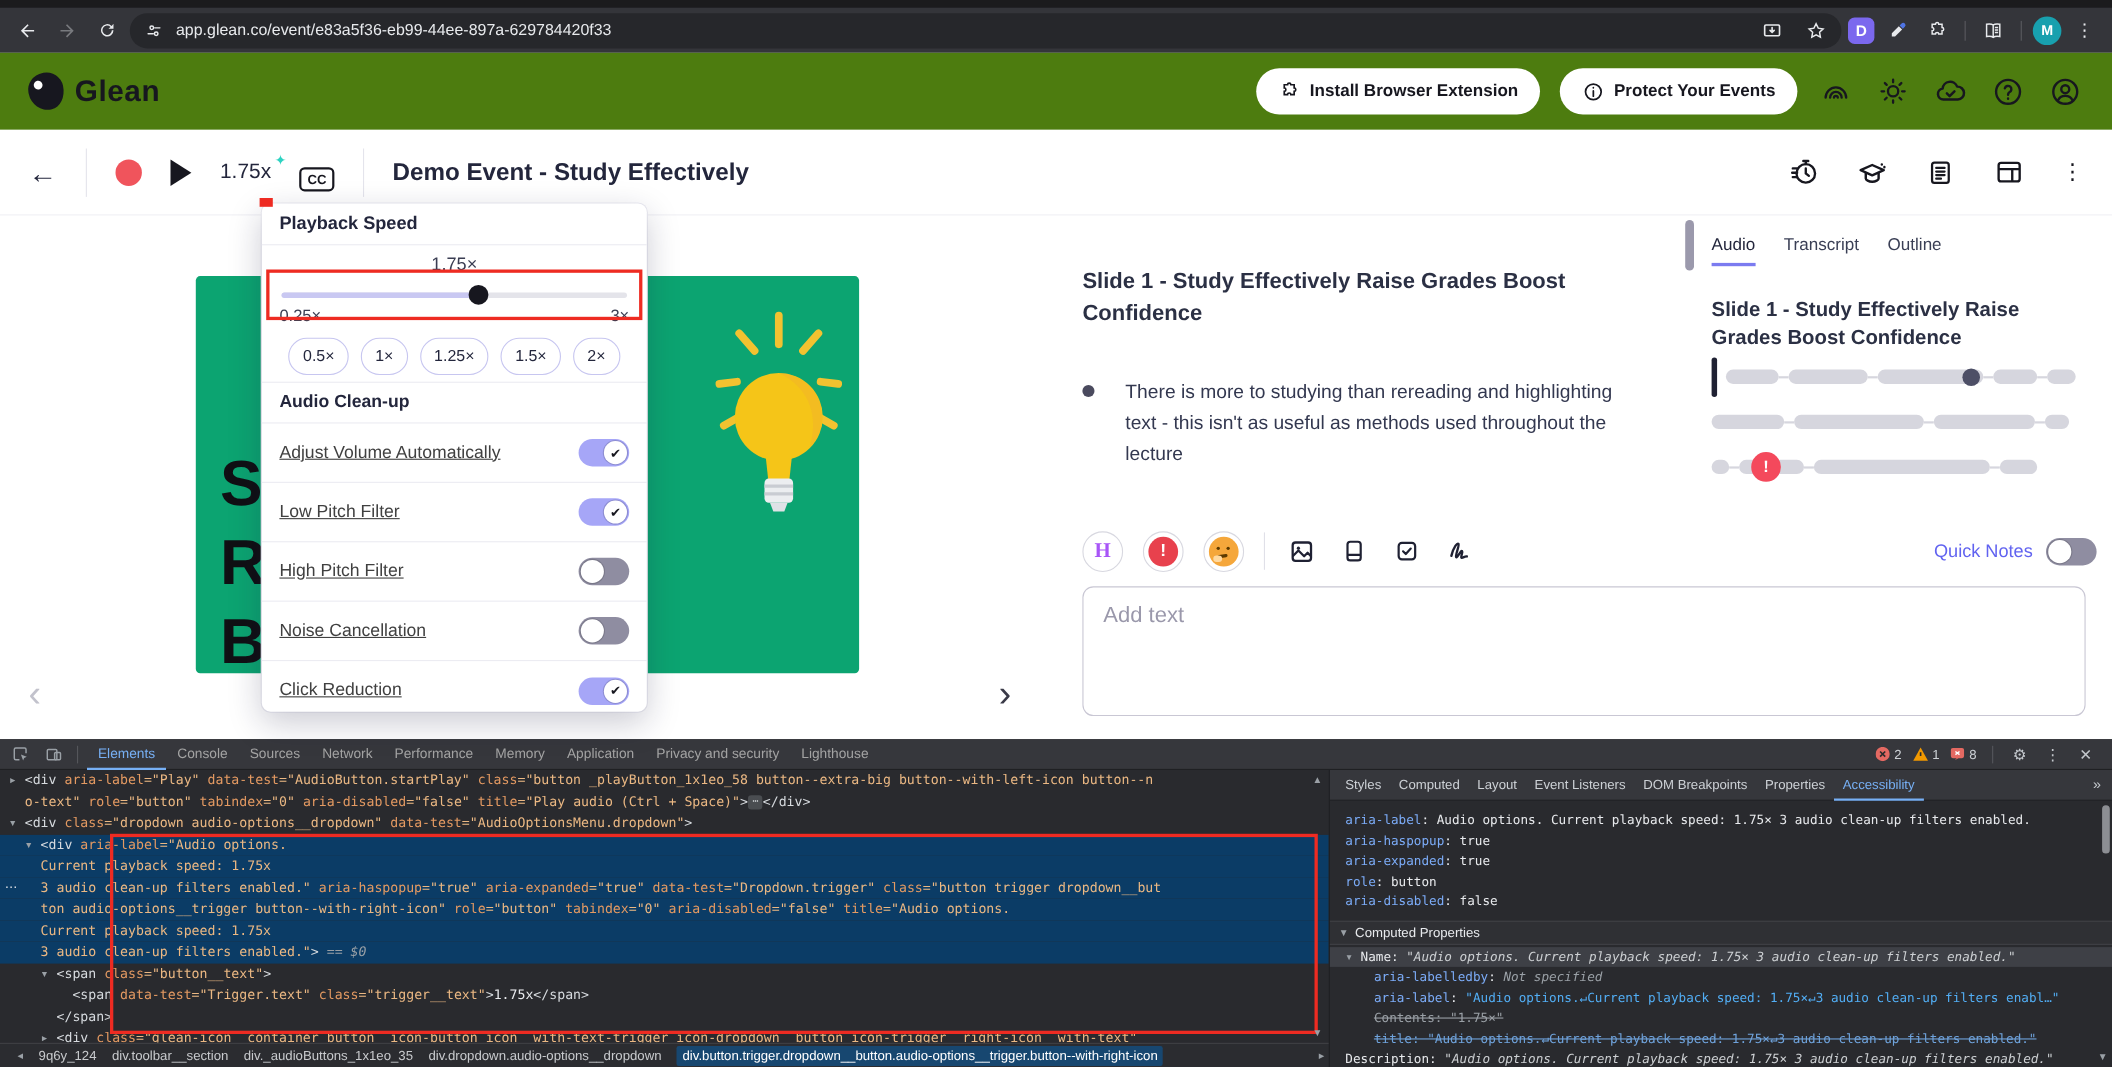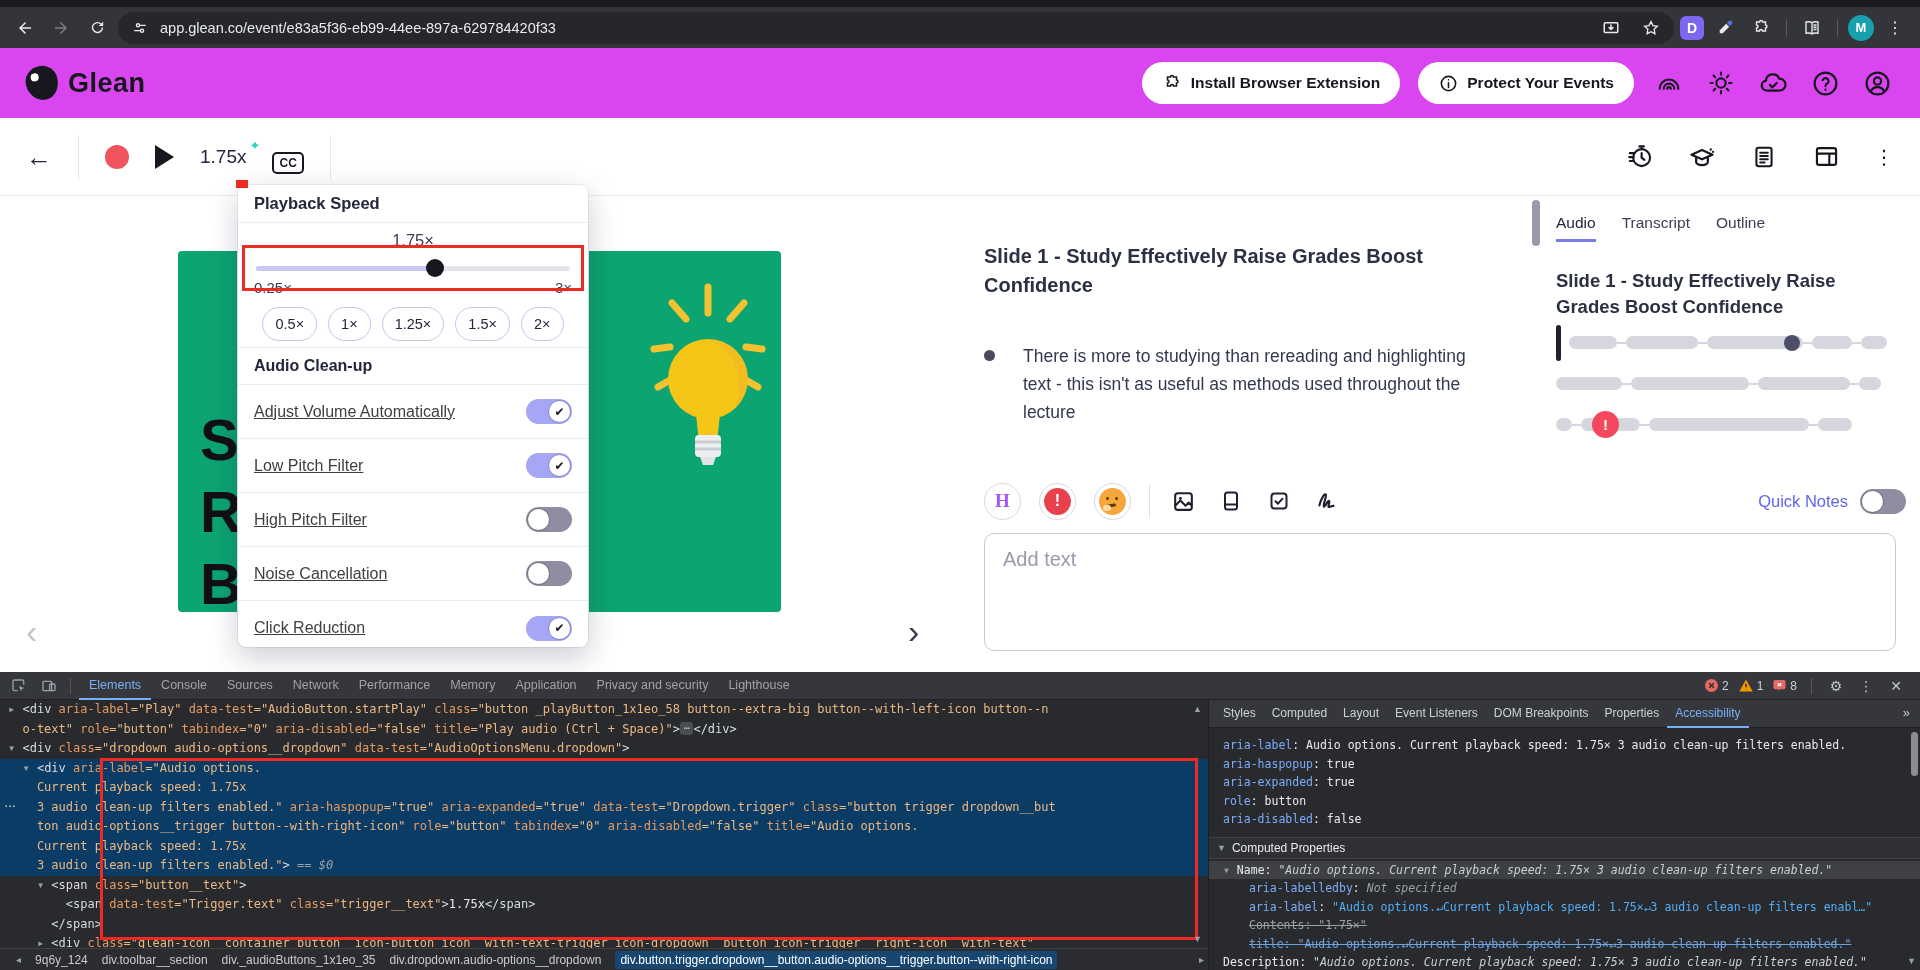--- a/index.html
+++ b/index.html
@@ -15,21 +15,21 @@
   .cicon svg { display:block; }
   .dim { opacity:.38; }
   .omnibox { flex:1 1 auto; height:32px; background:#26272b; border-radius:16px; display:flex; align-items:center; padding:0 8px 0 12px; gap:10px; min-width:0; }
   .omnibox .url { color:#e8eaed; font-size:14.5px; white-space:nowrap; overflow:hidden; flex:1 1 auto; }
   .ext-d { width:24px; height:24px; border-radius:6px; background:#7b68ee; color:#fff; font-weight:bold; font-size:14px; display:flex; align-items:center; justify-content:center; }
   .vsep { width:1px; height:18px; background:#5a5b60; margin:0 4px; }
   .avatar { width:26px; height:26px; border-radius:50%; background:#18a0ae; color:#fff; font-size:13px; font-weight:bold; display:flex; align-items:center; justify-content:center; }
   .kebab { color:#e8eaed; font-size:16px; letter-spacing:0; }
 
   
-  .ghead { position:absolute; left:0; top:48px; width:1920px; height:70px; background:#d946ef; display:flex; align-items:center; padding:0 26px; }
+  .ghead { position:absolute; left:0; top:48px; width:1920px; height:70px; background:#4d7c0f; display:flex; align-items:center; padding:0 26px; }
   .glogo { display:flex; align-items:center; gap:10px; }
   .gblob { position:relative; width:32px; height:34px; background:#17171f; border-radius:52% 48% 46% 54% / 44% 46% 56% 54%; transform:rotate(-12deg); }
   .gblob::after { content:""; position:absolute; left:6px; top:6px; width:8px; height:8px; border-radius:50%; background:#fff; }
   .gbrand { font-size:27px; font-weight:bold; color:#17171f; letter-spacing:.5px; }
   .ghead-right { margin-left:auto; display:flex; align-items:center; gap:18px; }
   .gpill { display:flex; align-items:center; gap:9px; background:#fff; border-radius:22px; height:42px; padding:0 20px; font-size:15.5px; font-weight:bold; color:#17171f; border:none; cursor:pointer; }
   .gico { width:34px; height:34px; display:flex; align-items:center; justify-content:center; color:#17171f; }
 
   
   .etoolbar { position:absolute; left:0; top:118px; width:1920px; height:78px; background:#fff; border-bottom:1px solid #ececf2; display:flex; align-items:center; padding:0 26px; }
@@ -299,20 +299,21 @@
       <span class="back-arrow">←</span>
       <span class="tb-sep"></span>
       <span class="rec-dot"></span>
       <span class="play-tri"></span>
       <span class="speed-btn">
         <span>1.75x</span>
         <span class="sparkle">✦</span>
       </span>
       <span class="cc-box">CC</span>
       <span class="tb-sep"></span>
+      <span class="et-title">Demo Event - Study Effectively</span>
     </div>
     <div class="et-right">
       <span class="gico">
         <svg width="27" height="27" viewBox="0 0 24 24" fill="none" stroke="currentColor" stroke-width="1.9" stroke-linecap="round">
             <circle cx="13" cy="13" r="7.5"></circle>
             <path d="M13 9v4l2.5 2M11 3h4M13 3v2.5M2.5 9H6M2 12.5h4M2.5 16H6"></path>
           </svg>
       </span>
       <span class="gico">
         <svg width="30" height="30" viewBox="0 0 24 24" fill="none" stroke="currentColor" stroke-width="1.9" stroke-linecap="round" stroke-linejoin="round">

